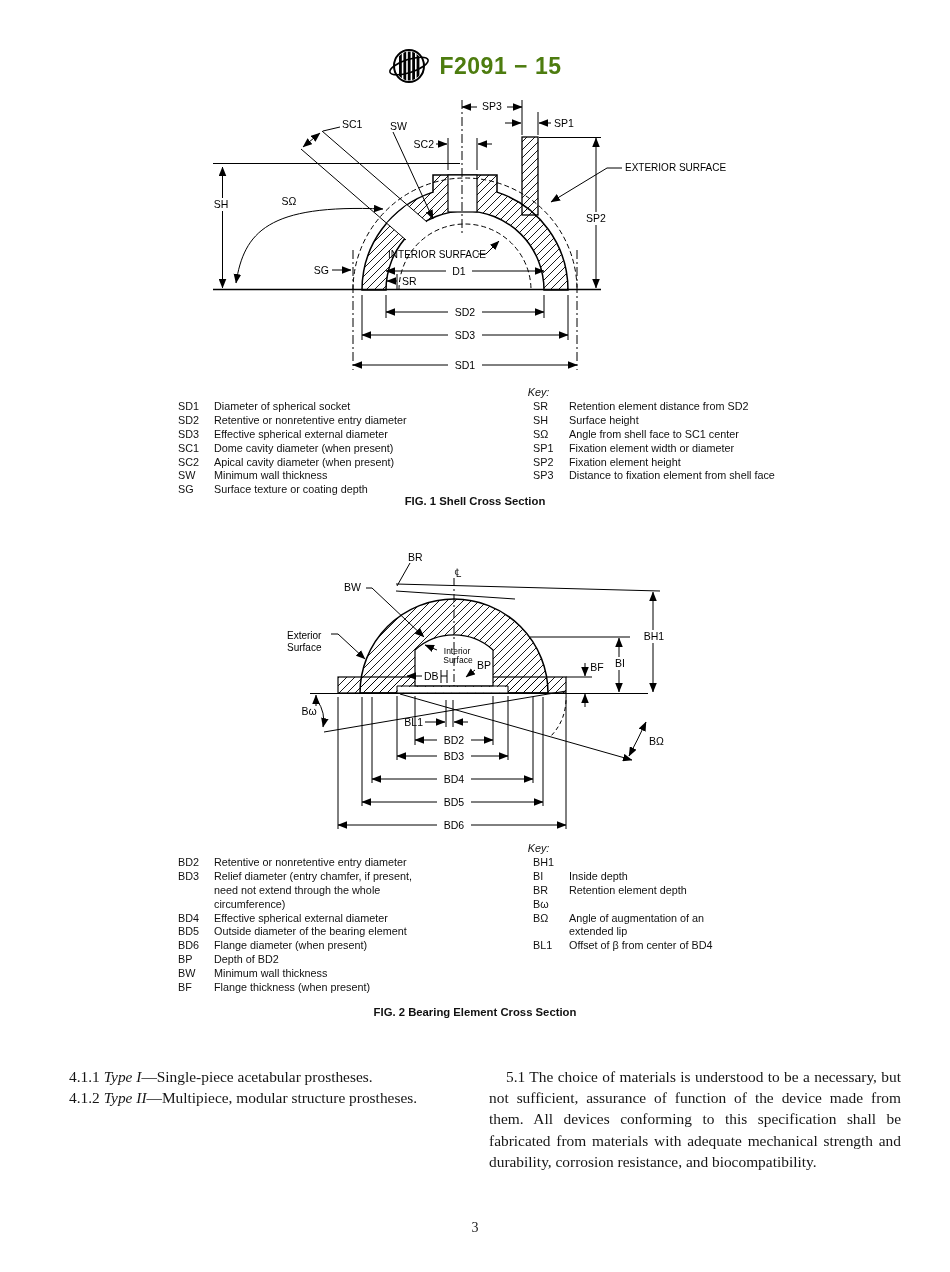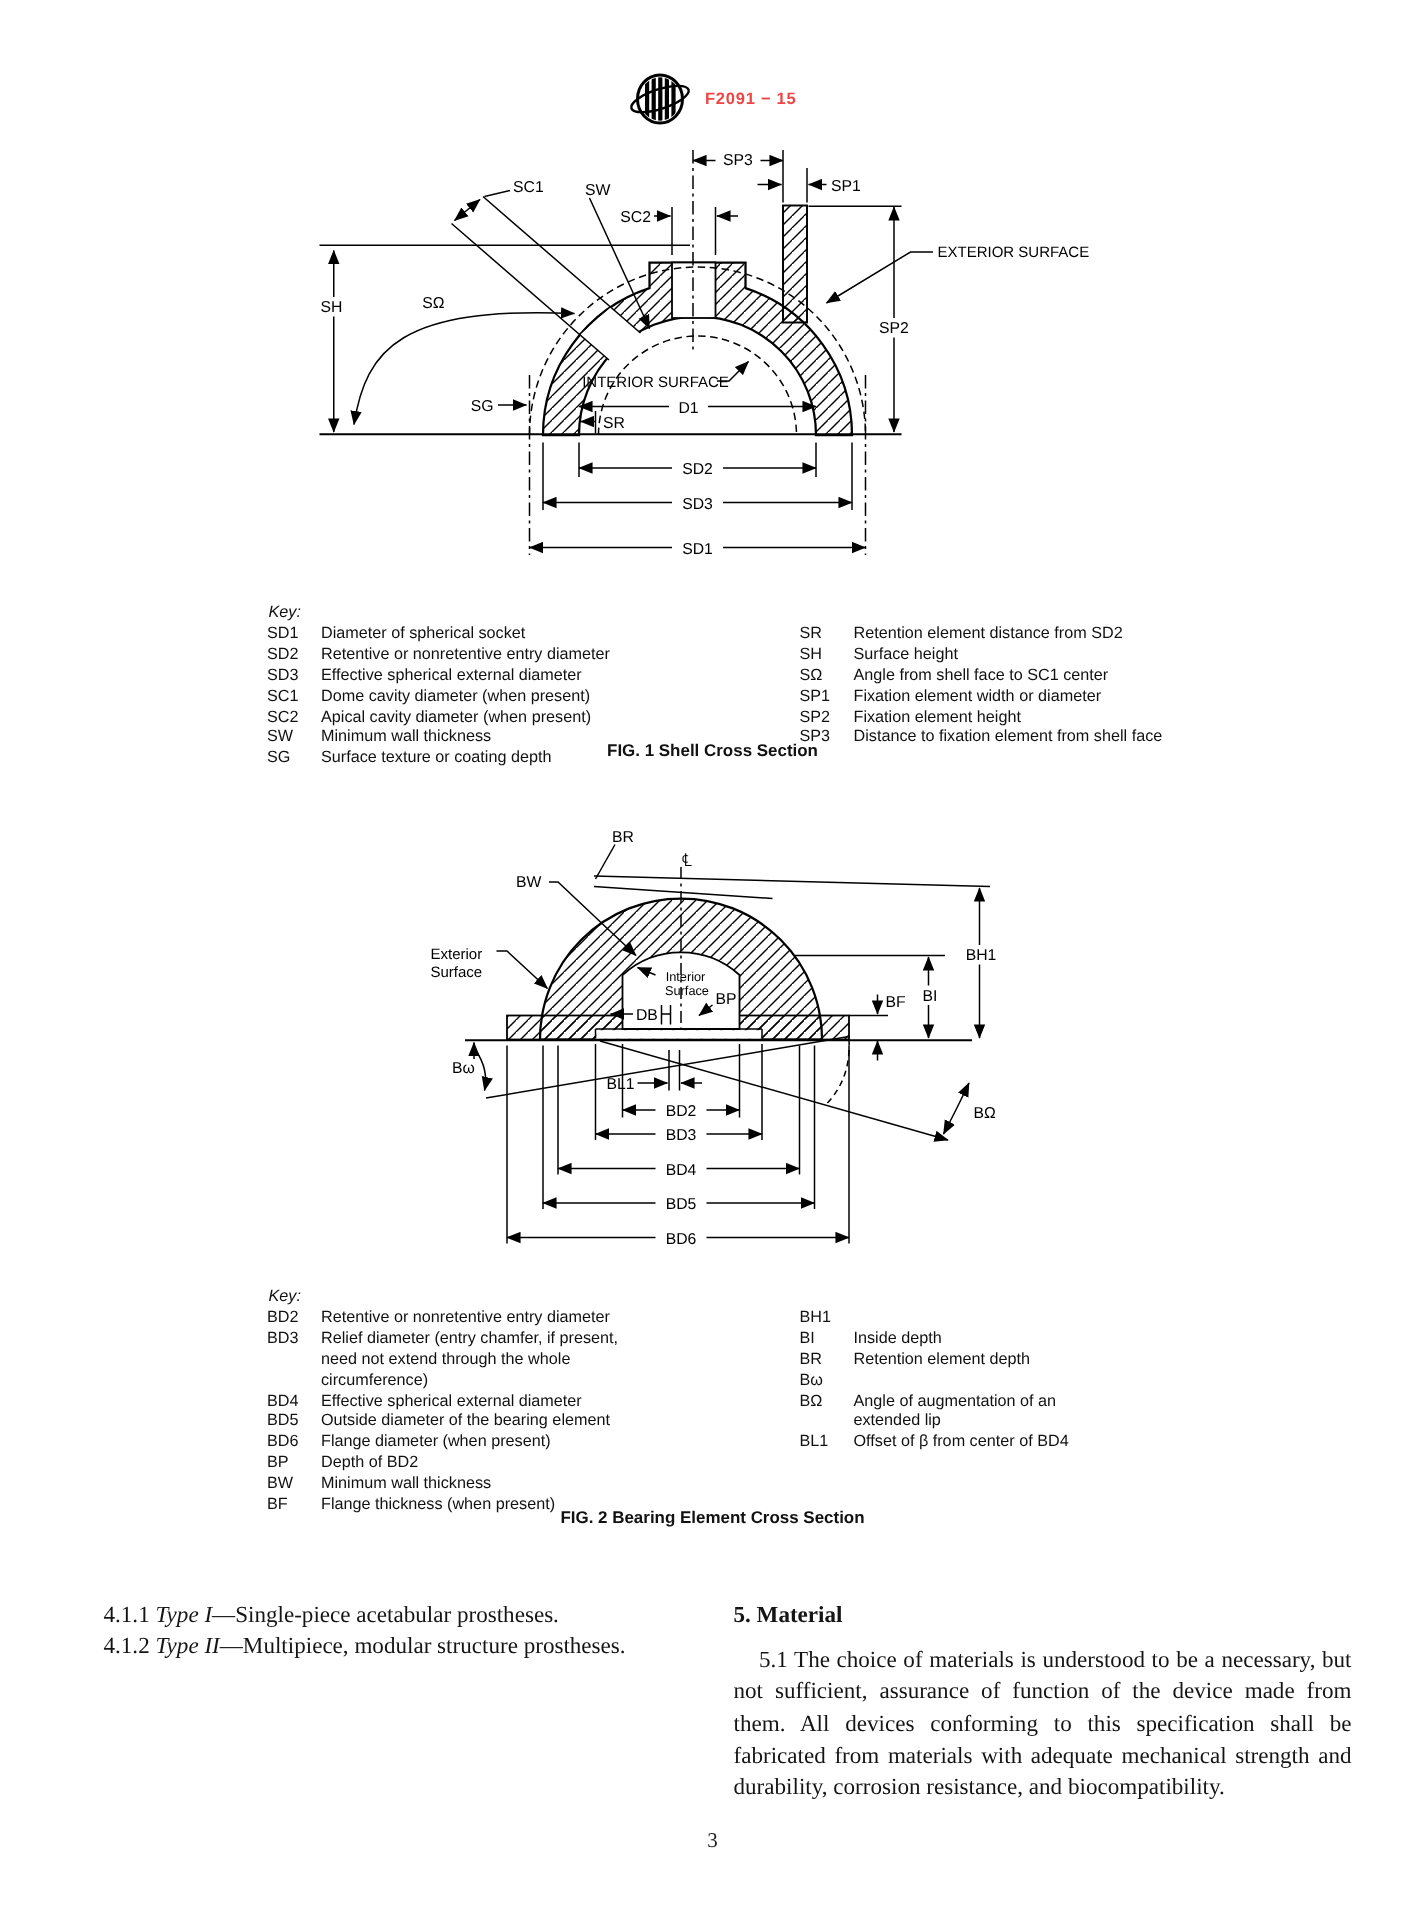--- a/index.html
+++ b/index.html
@@ -1,30 +1,30 @@
 <!DOCTYPE html>
 <html><head>
 <meta charset="utf-8">
 <style>
   html,body{margin:0;padding:0;background:#e8e8e8;}
   .page{position:relative;width:950px;height:1272px;background:#fff;margin:0 auto;
         font-family:"Liberation Sans",sans-serif;color:#000;overflow:hidden;}
   .abs{position:absolute;}
   
   .hdr{position:absolute;left:0;top:44px;width:100%;display:flex;justify-content:center;align-items:center;gap:9px;}
-  .doc-code{font-weight:bold;font-size:11px;letter-spacing:.5px;color:#ef4444;}
+  .doc-code{font-weight:bold;font-size:23px;letter-spacing:.5px;color:#4d7c0f;}
   
   svg text{font-family:"Liberation Sans",sans-serif;fill:#000;}
   .dimtxt{font-size:10.5px;}
   .surftxt{font-size:10px;}
   .smalltxt{font-size:8.5px;}
   .cltxt{font-size:12px;}
   
   .keyblk{position:absolute;font-size:10.8px;line-height:13.9px;color:#111;}
-  .keytitle{font-style:italic;margin:16px 0 0 1px;}
+  .keytitle{font-style:italic;margin:0 0 0 1px;text-align:center;}
   .keycols{position:relative;}
   .kcol{position:absolute;top:0;}
   .krow{display:grid;grid-template-columns:36px auto;}
   .kterm{white-space:nowrap;}
   .caption{position:absolute;left:0;width:100%;text-align:center;font-weight:bold;font-size:11.3px;color:#111;}
   
   .bodycol{position:absolute;font-family:"Liberation Serif",serif;font-size:15.4px;
            line-height:21.2px;text-align:justify;color:#151515;}
   .bodycol p{margin:0;}
   .ind{text-indent:17px;}
@@ -383,19 +383,18 @@
   </div>
 
   <div class="caption" style="top:1006px">FIG. 2 Bearing Element Cross Section</div>
 
   <div class="bodycol" style="left:52px;top:1066px;width:410px">
     <p class="ind"><span>4.1.1 </span><span class="ital">Type I</span><span>—Single-piece acetabular prostheses.</span></p>
     <p class="ind"><span>4.1.2 </span><span class="ital">Type II</span><span>—Multipiece, modular structure prostheses.</span></p>
   </div>
 
   <div class="bodycol" style="left:489px;top:1066px;width:412px">
-    <p class="sechead">5. Material</p>
     <p class="ind">5.1 The choice of materials is understood to be a necessary, but not sufficient, assurance of function of the device made from them. All devices conforming to this specification shall be fabricated from materials with adequate mechanical strength and durability, corrosion resistance, and biocompatibility.</p>
   </div>
 
   <div class="pageno" style="top:1220px">3</div>
 
 </div>
 
 </body></html>

